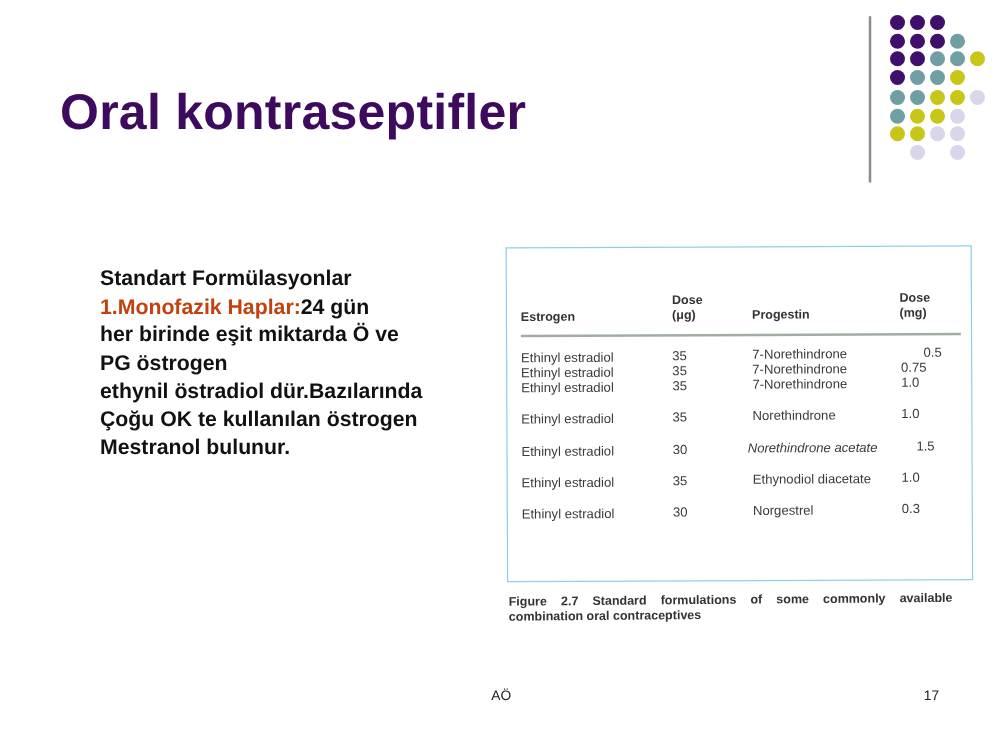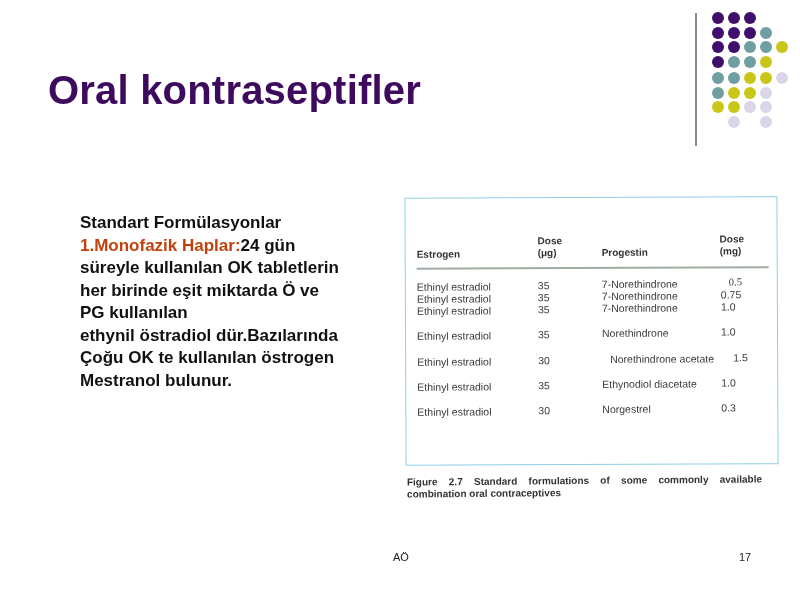--- a/index.html
+++ b/index.html
@@ -63,23 +63,22 @@
 
   <div class="dot" style="left:728px;top:116px;background:#d9d6ea"></div>
   <div class="dot" style="left:760px;top:116px;background:#d9d6ea"></div>
 </div>
 
 <div class="title">Oral kontraseptifler</div>
 
 <div class="body-text">
   <span class="line">Standart Formülasyonlar</span>
   <span class="line"><span class="red">1.Monofazik Haplar:</span><span>24 gün</span></span>
-  <span class="line">süreyle kullanılan OK tabletlerin</span>
   <span class="line">her birinde eşit miktarda Ö ve</span>
-  <span class="line">PG kullanılan</span>
+  <span class="line">PG östrogen</span>
   <span class="line">ethynil östradiol dür.Bazılarında</span>
   <span class="line">Çoğu OK te kullanılan östrogen</span>
   <span class="line">Mestranol bulunur.</span>
 </div>
 
 <div class="table-box">
   <div class="th" style="left:11px;top:50px;">Estrogen</div>
   <div class="th" style="left:132px;top:37px;">
     <div>Dose</div>
     <div>(μg)</div>
@@ -88,21 +87,21 @@
   <div class="th" style="left:314px;top:36px;">
     <div>Dose</div>
     <div>(mg)</div>
   </div>
   <div class="rule"></div>
 
   <div>
     <div class="td" style="left:11px;top:82px;">Ethinyl estradiol</div>
     <div class="td" style="left:132px;top:81px;">35</div>
     <div class="td" style="left:196px;top:80px;">7-Norethindrone</div>
-    <div class="td" style="left:323px;top:79px;font-family:Liberation Serif, serif;">0.5</div>
+    <div class="td" style="left:333px;top:79px;">0.5</div>
   </div>
 
   <div>
     <div class="td" style="left:11px;top:94px;">Ethinyl estradiol</div>
     <div class="td" style="left:132px;top:93px;">35</div>
     <div class="td" style="left:196px;top:92px;">7-Norethindrone</div>
     <div class="td" style="left:315px;top:91px;">0.75</div>
   </div>
 
   <div>
@@ -115,21 +114,21 @@
   <div>
     <div class="td" style="left:11px;top:131px;">Ethinyl estradiol</div>
     <div class="td" style="left:132px;top:130px;">35</div>
     <div class="td" style="left:196px;top:129px;">Norethindrone</div>
     <div class="td" style="left:315px;top:128px;">1.0</div>
   </div>
 
   <div>
     <div class="td" style="left:11px;top:157px;">Ethinyl estradiol</div>
     <div class="td" style="left:132px;top:156px;">30</div>
-    <div class="td" style="left:204px;top:155px;">Norethindrone acetate</div>
+    <div class="td" style="left:192px;top:155px;font-style:italic;">Norethindrone acetate</div>
     <div class="td" style="left:327px;top:154px;">1.5</div>
   </div>
 
   <div>
     <div class="td" style="left:11px;top:182px;">Ethinyl estradiol</div>
     <div class="td" style="left:132px;top:181px;">35</div>
     <div class="td" style="left:196px;top:180px;text-align:center;">Ethynodiol diacetate</div>
     <div class="td" style="left:315px;top:179px;">1.0</div>
   </div>
 

